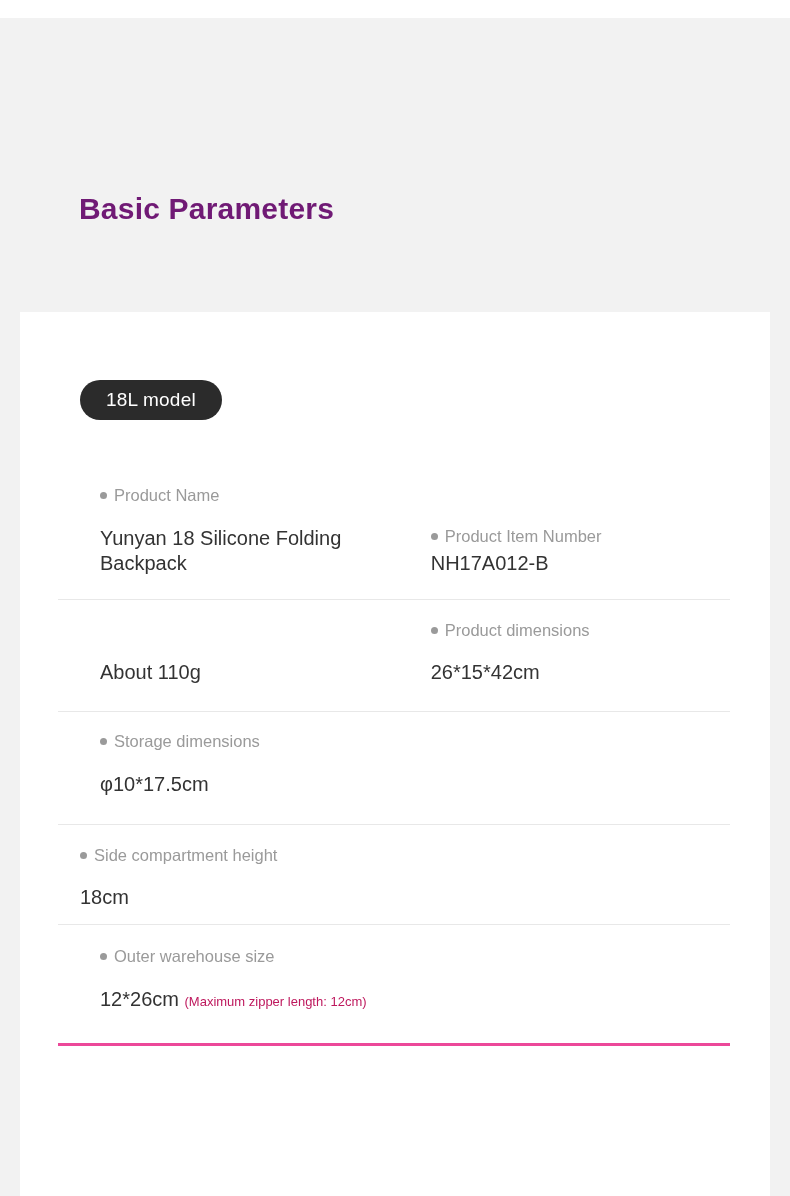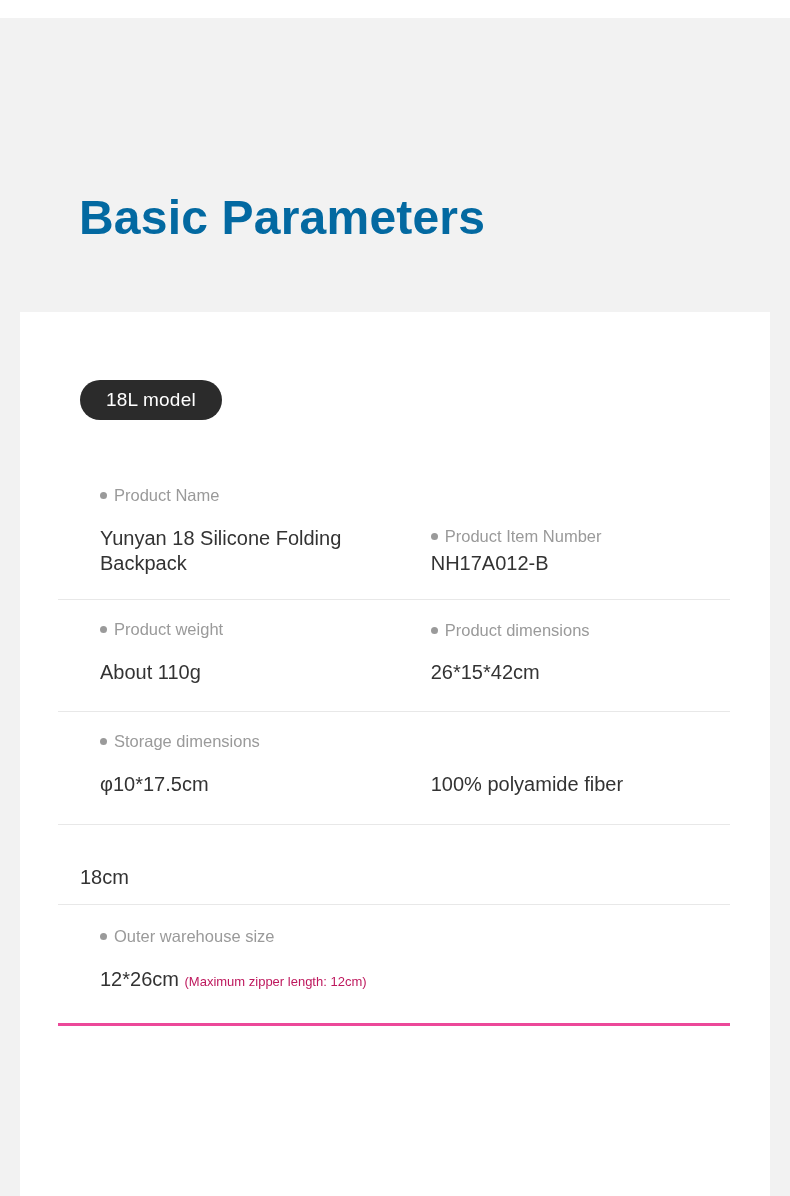--- a/index.html
+++ b/index.html
@@ -25,23 +25,23 @@
     top: 0;
     left: 0;
     width: 790px;
     height: 18px;
     background: #ffffff;
   }
   .heading {
     position: absolute;
     top: 192px;
     left: 79px;
-    font-size: 48px;
+    font-size: 30px;
     font-weight: bold;
-    color: #0369a1;
+    color: #701a75;
     letter-spacing: 0.2px;
     line-height: 1.1;
   }
   .card {
     position: absolute;
     top: 312px;
     left: 20px;
     width: 750px;
     height: 899px;
     background: #ffffff;
@@ -152,41 +152,40 @@
           <div class="value">Yunyan 18 Silicone Folding Backpack</div>
         </div>
         <div class="cell right">
           <div class="label"><span class="dot"></span><span>Product Item Number</span></div>
           <div class="value">NH17A012-B</div>
         </div>
       </div>
 
       <div class="row r2">
         <div class="cell left">
-          <div class="label"><span class="dot"></span><span>Product weight</span></div>
           <div class="value">About 110g</div>
         </div>
         <div class="cell right">
           <div class="label"><span class="dot"></span><span>Product dimensions</span></div>
           <div class="value">26*15*42cm</div>
         </div>
       </div>
 
       <div class="row r3">
         <div class="cell left">
           <div class="label"><span class="dot"></span><span>Storage dimensions</span></div>
           <div class="value">φ10*17.5cm</div>
         </div>
         <div class="cell right">
-          <div class="value">100% polyamide fiber</div>
         </div>
       </div>
 
       <div class="row r4">
         <div class="cell right">
+          <div class="label"><span class="dot"></span><span>Side compartment height</span></div>
           <div class="value">18cm</div>
         </div>
       </div>
 
       <div class="row r5">
         <div class="cell full">
           <div class="label"><span class="dot"></span><span>Outer warehouse size</span></div>
           <div class="value"><span>12*26cm</span> <span class="note">(Maximum zipper length: 12cm)</span></div>
         </div>
       </div>

